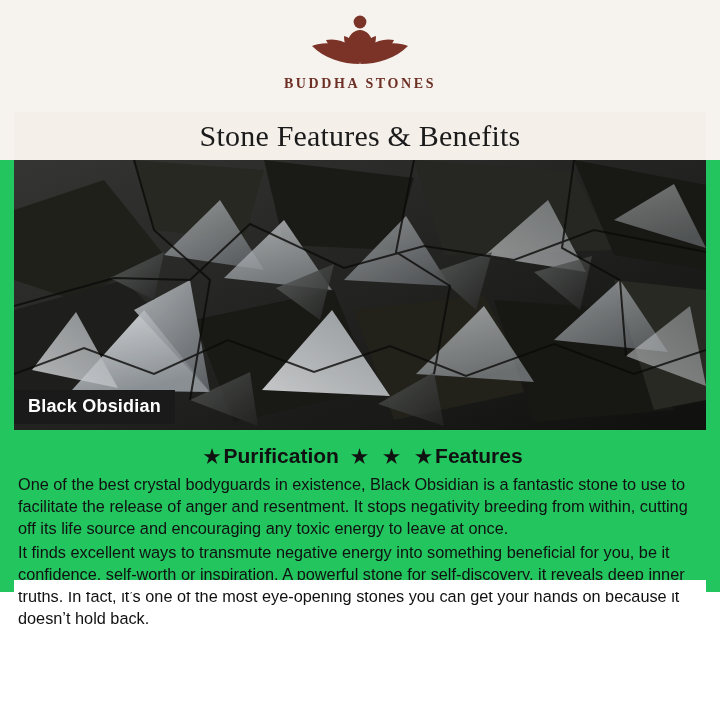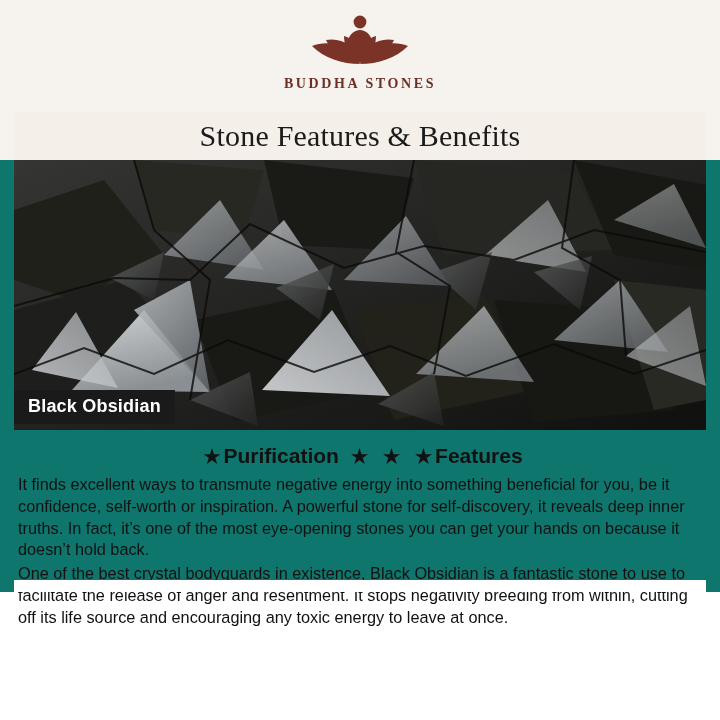--- a/index.html
+++ b/index.html
@@ -10,21 +10,21 @@
     width: 720px;
     height: 720px;
     background: #ffffff;
     font-family: "Liberation Sans", sans-serif;
     overflow: hidden;
   }
   .page {
     position: relative;
     width: 720px;
     height: 592px;
-    background: #0f766e;
+    background: #22c55e;
     box-sizing: border-box;
   }
 
   
   .header {
     position: relative;
     height: 160px;
     background: #f6f3ef;
     box-sizing: border-box;
   }
@@ -267,18 +267,18 @@
       </span>
       <span class="kw">
         <span class="star">★</span>
       </span>
       <span class="kw">
         <span class="star">★</span>
         <span>Features</span>
       </span>
     </div>
 
+    <p class="para">One of the best crystal bodyguards in existence, Black Obsidian is a fantastic stone to use to facilitate the release of anger and resentment. It stops negativity breeding from within, cutting off its life source and encouraging any toxic energy to leave at once.</p>
     <p class="para second">It finds excellent ways to transmute negative energy into something beneficial for you, be it confidence, self-worth or inspiration. A powerful stone for self-discovery, it reveals deep inner truths. In fact, it’s one of the most eye-opening stones you can get your hands on because it doesn’t hold back.</p>
-    <p class="para">One of the best crystal bodyguards in existence, Black Obsidian is a fantastic stone to use to facilitate the release of anger and resentment. It stops negativity breeding from within, cutting off its life source and encouraging any toxic energy to leave at once.</p>
   </div>
 
   <div class="footer-rule"></div>
 </div>
 
 </body></html>

